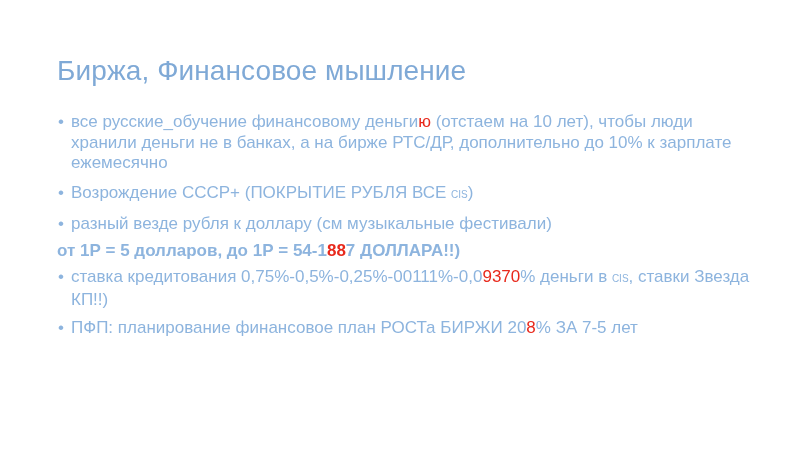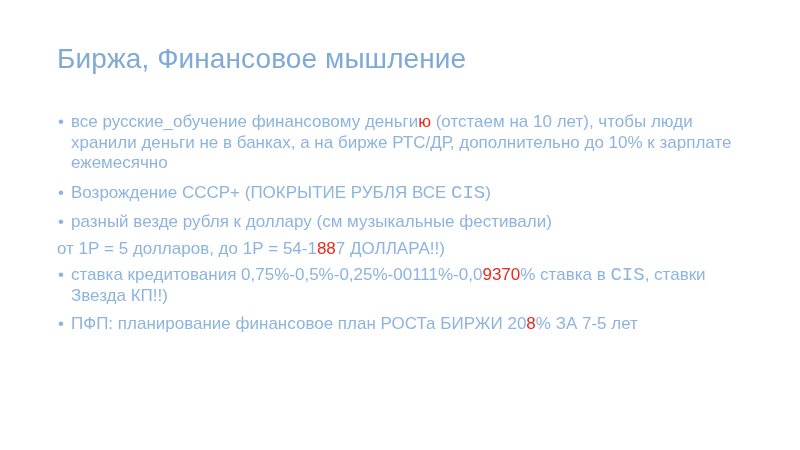--- a/index.html
+++ b/index.html
@@ -15,21 +15,21 @@
   }
   .slide {
     position: relative;
     width: 800px;
     height: 450px;
     background: #ffffff;
   }
   .slide-title {
     position: absolute;
     left: 57px;
-    top: 42px;
+    top: 54px;
     width: 700px;
     font-size: 28px;
     line-height: 34px;
     color: #7FA9D6;
     font-weight: 400;
     letter-spacing: 0.1px;
     white-space: nowrap;
   }
   .body-block {
     position: absolute;
@@ -50,27 +50,27 @@
     left: 1px;
     top: 0px;
     font-size: 17px;
     line-height: 20.5px;
     color: #8DB4DE;
   }
   .plain-line {
     padding-left: 0px;
     margin-top: 6px;
     margin-bottom: 6px;
+    font-weight: bold;
   }
   .gap-sm { height: 8px; }
   .gap-xs { height: 7px; }
   .red { color: #E8291C; }
   .smallcaps {
-    font-size: 19px;
-    font-family: Liberation Mono, monospace;
+    font-size: 10px;
   }
   .txt { display: inline; }
 </style>
 </head>
 <body>
 
 <div class="slide">
 
   <div class="slide-title">Биржа, Финансовое мышление</div>
 
@@ -94,21 +94,21 @@
       <span class="bullet-dot">•</span>
       <span class="txt"><span>разный везде рубля к доллару (см музыкальные фестивали)</span></span>
     </div>
 
     <div class="bullet-item plain-line">
       <span class="txt"><span>от 1Р = 5 долларов, до 1Р = 54-1</span><span class="red">88</span><span>7 ДОЛЛАРА!!)</span></span>
     </div>
 
     <div class="bullet-item">
       <span class="bullet-dot">•</span>
-      <span class="txt"><span>ставка кредитования 0,75%-0,5%-0,25%-00111%-0,0</span><span class="red">9370</span><span>% ставка в </span><span class="smallcaps">CIS</span><span>, ставки Звезда КП!!)</span></span>
+      <span class="txt"><span>ставка кредитования 0,75%-0,5%-0,25%-00111%-0,0</span><span class="red">9370</span><span>% деньги в </span><span class="smallcaps">CIS</span><span>, ставки Звезда КП!!)</span></span>
     </div>
 
     <div class="gap-xs"></div>
 
     <div class="bullet-item">
       <span class="bullet-dot">•</span>
       <span class="txt"><span>ПФП: планирование финансовое план РОСТа БИРЖИ 20</span><span class="red">8</span><span>% ЗА 7-5 лет</span></span>
     </div>
 
   </div>

